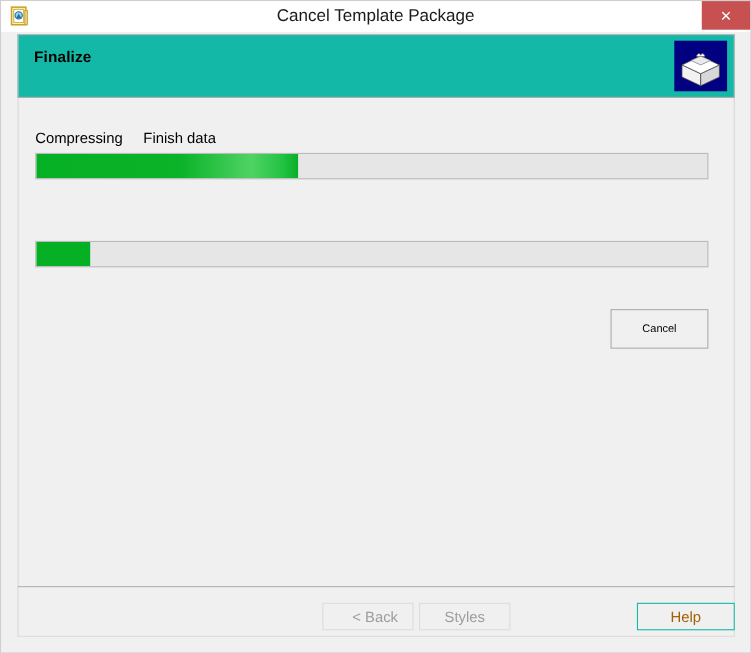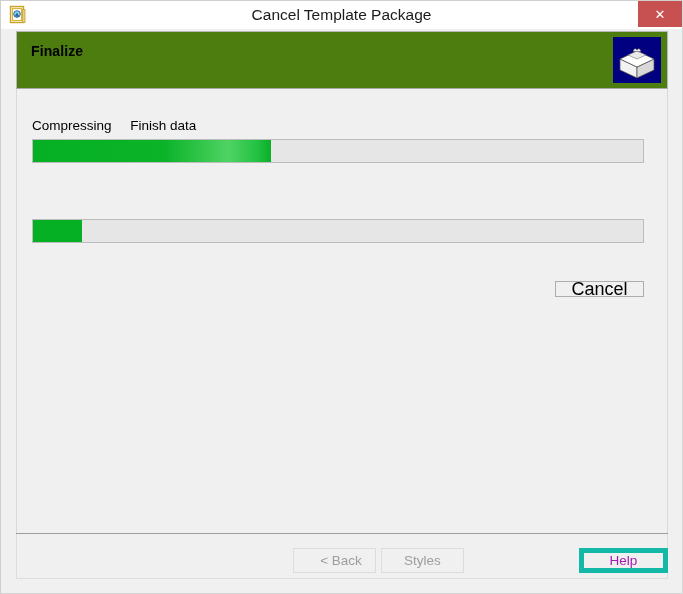--- a/index.html
+++ b/index.html
@@ -68,21 +68,21 @@
     line-height: 1;
   }
 
   
   .header-panel {
     position: absolute;
     left: 15px; top: 30px;
     width: 652px;
     height: 58px;
     box-sizing: border-box;
-    background: #4d7c0f;
+    background: #14b8a6;
     border: 1px solid #b8b8b8;
     border-bottom-color: #a8a8a8;
   }
   .header-title {
     position: absolute;
     left: 14px; top: 11px;
     font-size: 14px;
     font-weight: bold;
     color: #000000;
     letter-spacing: 0.1px;
@@ -137,25 +137,25 @@
         #0ab328 55%,
         #4fd364 82%,
         #23c243 94%,
         #0aae27 100%);
   }
 
   
   .cancel-button {
     position: absolute;
     left: 538px; top: 192px;
-    width: 89px; height: 16px;
+    width: 89px; height: 36px;
     box-sizing: border-box;
     background: #f0f0f0;
     border: 1px solid #adadad;
-    font-size: 18px;
+    font-size: 10px;
     color: #000000;
     cursor: pointer;
     display: flex;
     align-items: center;
     justify-content: center;
     font-family: "Liberation Sans", sans-serif;
   }
 
   
   .footer-sep {
@@ -185,22 +185,22 @@
     align-items: center;
     justify-content: center;
     background: #f0f0f0;
   }
   .btn.disabled {
     border: 1px solid #dcdcdc;
     color: #9d9d9d;
     cursor: default;
   }
   .btn.enabled {
-    border: 5px solid #14b8a6;
-    color: #a21caf;
+    border: 1px solid #14b8a6;
+    color: #a16207;
     cursor: pointer;
   }
   .btn-back   { left: 276px; top: 14px; width: 83px; padding-left: 13px; }
   .btn-finish { left: 364px; top: 14px; width: 83px; }
   .btn-help   { left: 562px; top: 14px; width: 89px; }
 </style>
 </head>
 <body>
 
 <div class="window">

